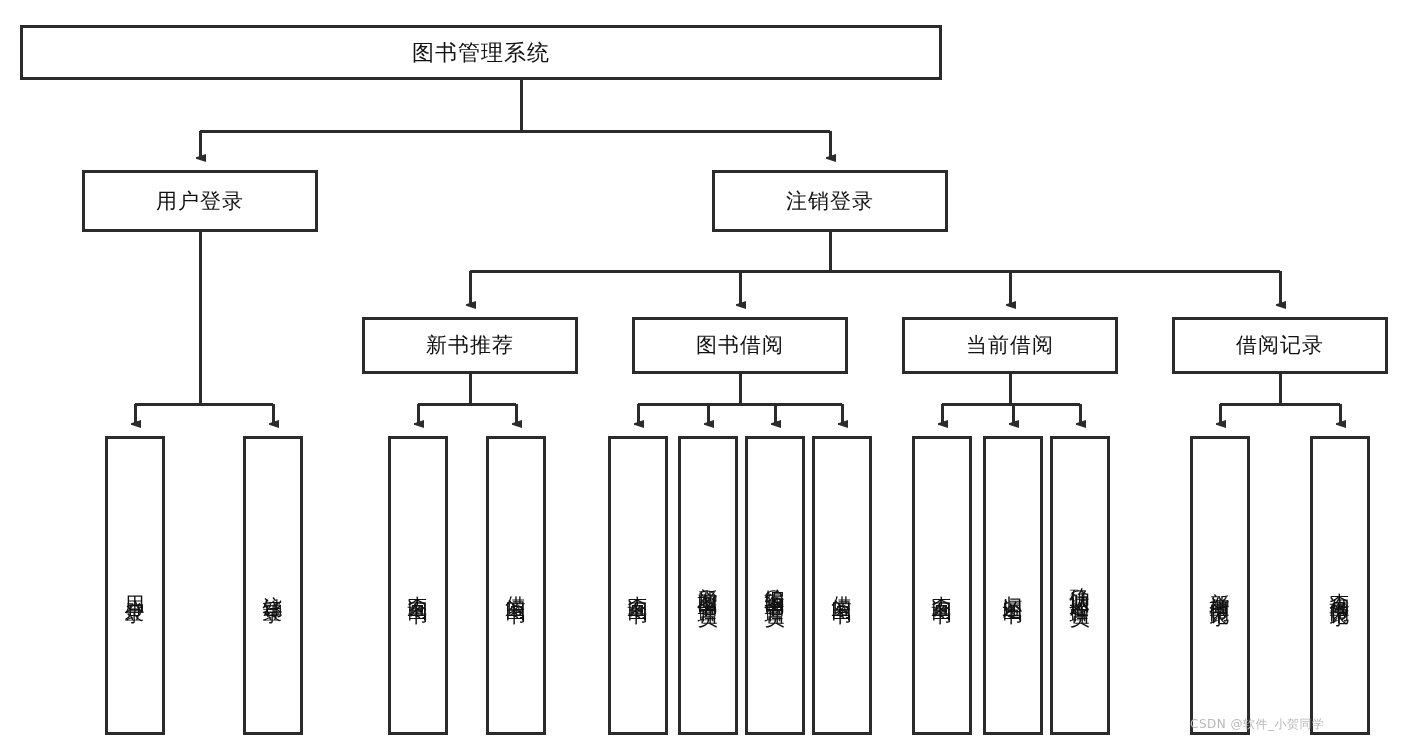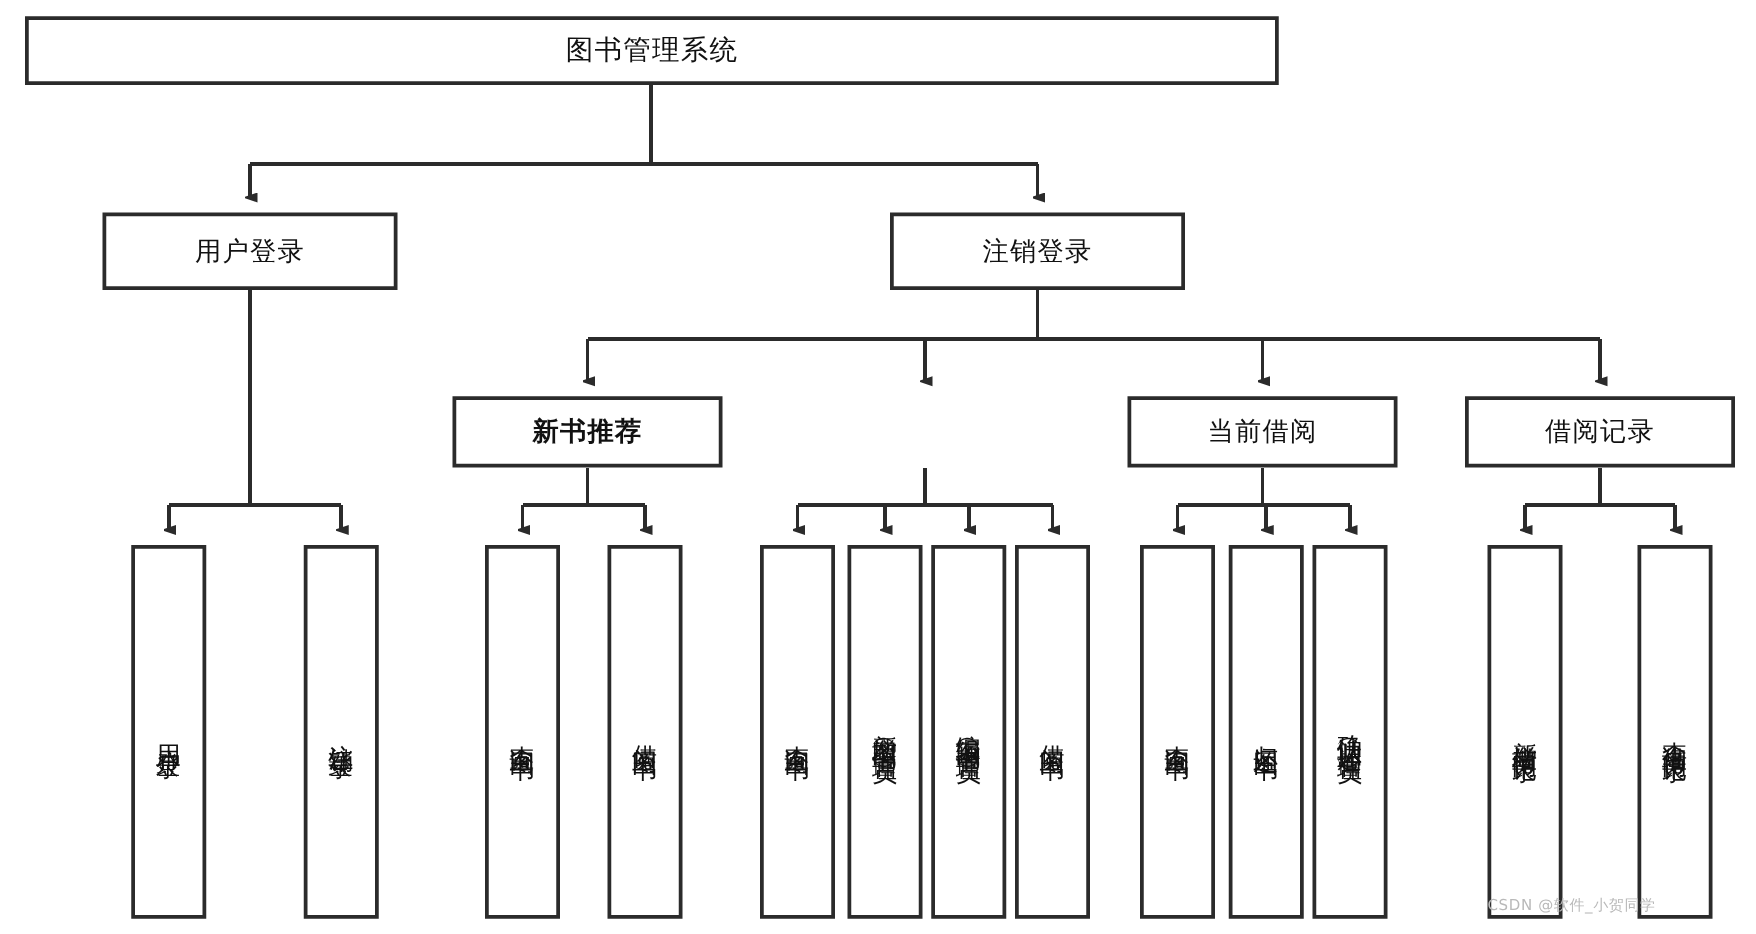--- a/index.html
+++ b/index.html
@@ -113,33 +113,36 @@
       <path d="M1013,404 L1013,424" marker-end="url(#arrow)"></path>
       <path d="M1080,404 L1080,424" marker-end="url(#arrow)"></path>
 
       <path d="M1280,374 L1280,404"></path>
       <path d="M1220,404 L1340,404"></path>
       <path d="M1220,404 L1220,424" marker-end="url(#arrow)"></path>
       <path d="M1340,404 L1340,424" marker-end="url(#arrow)"></path>
     </g>
   </svg>
 
-  <div class="node level0" style="left:20px; top:13px; width:1003px; height:55px;">
+  <div class="node level0" style="left:20px; top:25px; width:922px; height:55px;">
     <span class="node-label">图书管理系统</span>
   </div>
 
   <div class="node level1" style="left:82px; top:170px; width:236px; height:62px;">
     <span class="node-label">用户登录</span>
   </div>
   <div class="node level1" style="left:712px; top:170px; width:236px; height:62px;">
     <span class="node-label">注销登录</span>
   </div>
 
-  <div class="node level2" style="left:362px; top:317px; width:216px; height:57px;font-weight:bold;">
+  <div class="node level2" style="left:362px; top:317px; width:216px; height:57px;">
     <span class="node-label">新书推荐</span>
+  </div>
+  <div class="node level2" style="left:632px; top:317px; width:216px; height:57px;">
+    <span class="node-label">图书借阅</span>
   </div>
   <div class="node level2" style="left:1172px; top:317px; width:216px; height:57px;">
     <span class="node-label">借阅记录</span>
   </div>
   <div class="node level2" style="left:902px; top:317px; width:216px; height:57px;">
     <span class="node-label">当前借阅</span>
   </div>
 
   <div class="node leaf" style="left:105px; top:436px; width:60px; height:299px;">
     <span class="node-label">用户登录</span>

